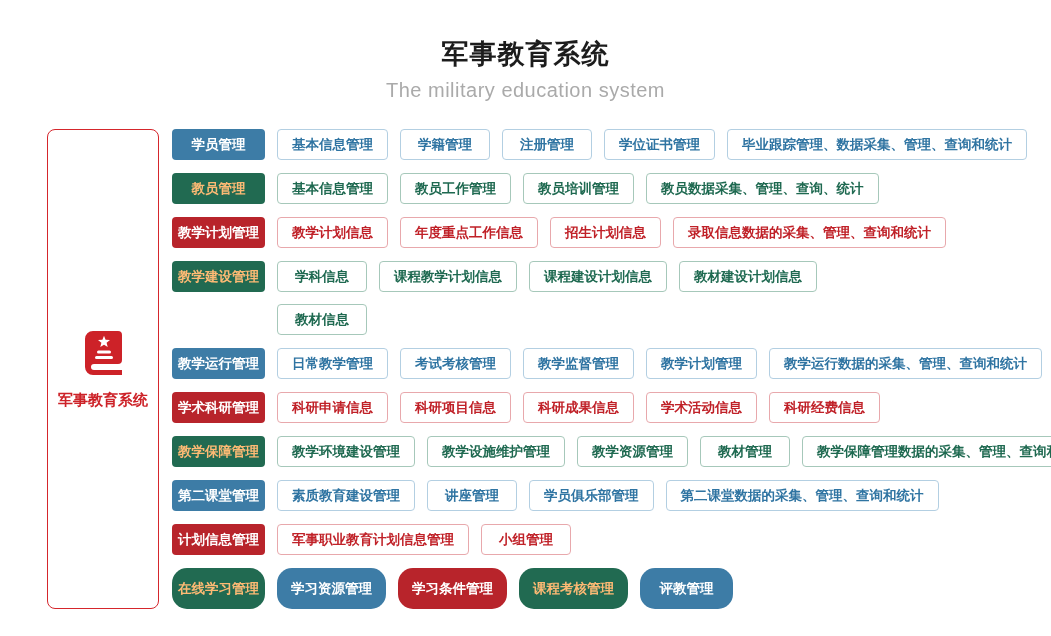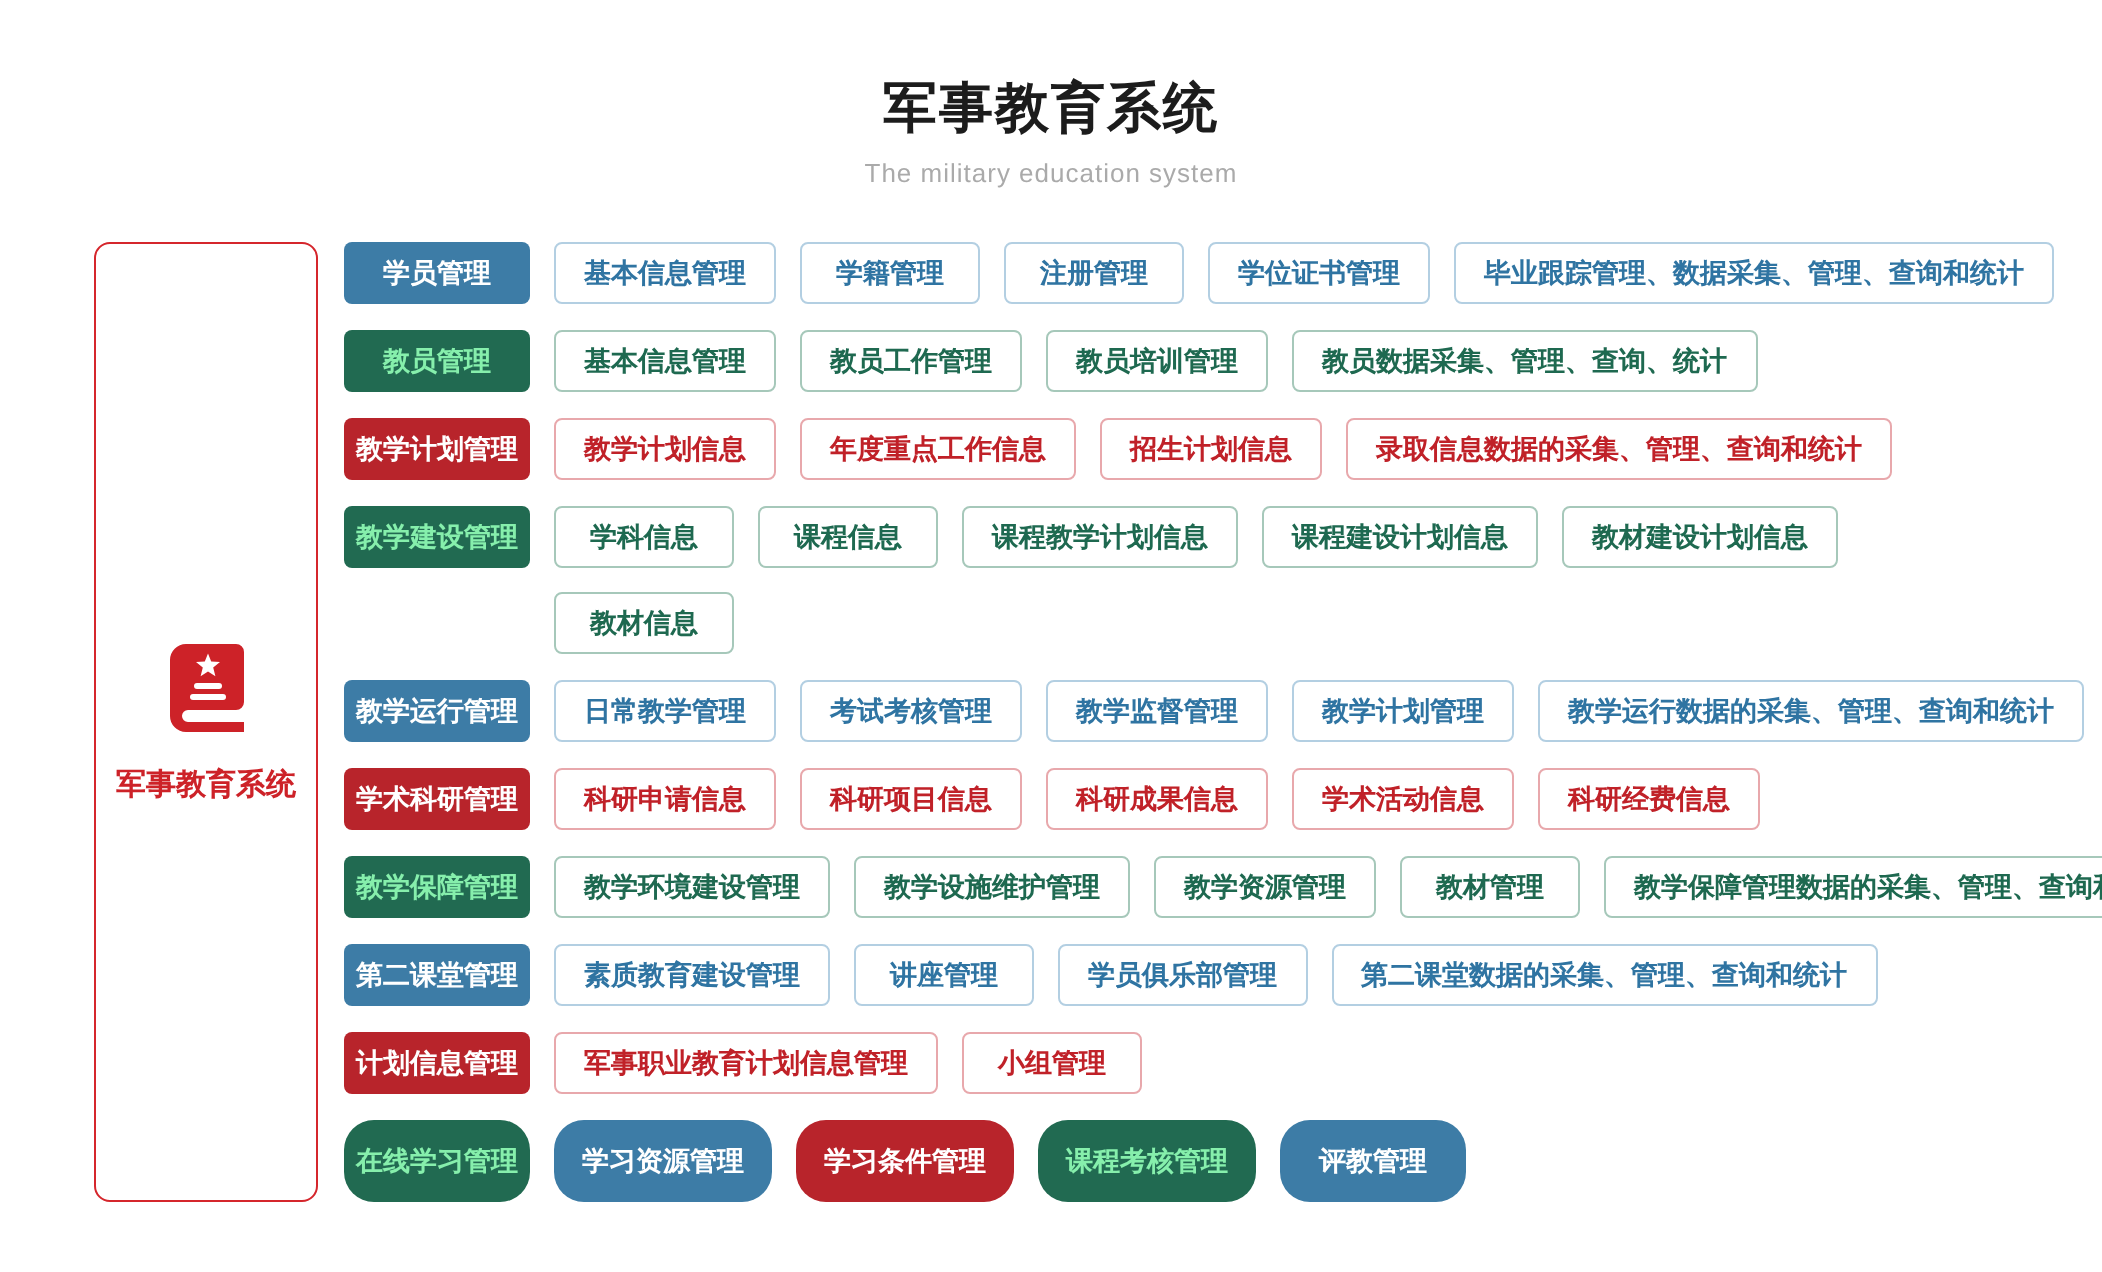--- a/index.html
+++ b/index.html
@@ -3,21 +3,21 @@
 <meta charset="utf-8">
 <style>
   * { margin:0; padding:0; box-sizing:border-box; }
   html,body { background:#ffffff; }
   body {
     width:1051px; height:636px; overflow:hidden;
     font-family:"Liberation Sans","DejaVu Sans",sans-serif;
   }
   .header { text-align:center; margin-top:36px; }
   .title { font-size:27px; font-weight:bold; color:#1c1c1c; letter-spacing:1px; }
-  .subtitle { margin-top:7px; font-size:13px; color:#aaaaaa; letter-spacing:0.5px; }
+  .subtitle { margin-top:7px; font-size:20px; color:#aaaaaa; letter-spacing:0.5px; }
 
   .content { display:flex; align-items:stretch; gap:13px; margin:27px 0 0 47px; }
 
   .sidebar {
     width:112px; flex:0 0 112px;
     border:1px solid var(--sidebar-border);
     border-radius:8px; background:#fff;
     display:flex; flex-direction:column; align-items:center; justify-content:center; gap:12px;
   }
   .sidebar-label { font-size:15px; font-weight:bold; color:var(--sidebar-text); white-space:nowrap; }
@@ -29,21 +29,21 @@
 
   .btn {
     display:inline-flex; align-items:center; justify-content:center;
     height:31px; border-radius:4px; font-size:13.5px; font-weight:bold;
     padding:0 14px; white-space:nowrap; cursor:default;
   }
   .cat { width:93px; padding:0 16px; color:#ffffff; }
   .outline { background:#ffffff; border:1px solid; min-width:90px; }
 
   .solid.blue  { background:var(--blue-solid);  color:#fff; }
-  .solid.green { background:var(--green-solid); color:#86efac;text-align:right; }
+  .solid.green { background:var(--green-solid); color:#fdba74;text-align:right; }
   .solid.red   { background:var(--red-solid);   color:#fff; }
   .outline.blue  { color:var(--blue-text);  border-color:var(--blue-border); }
   .outline.green { color:var(--green-text); border-color:var(--green-border); }
   .outline.red   { color:var(--red-text);   border-color:var(--red-border); }
 
   
   .rows .row:last-child .btn { height:41px; border-radius:15px; min-width:93px; }
 </style>
 </head>
 <body>
@@ -98,21 +98,20 @@
             <div class="btn outline red">招生计划信息</div>
             <div class="btn outline red">录取信息数据的采集、管理、查询和统计</div>
           </div>
         </div>
       </div>
       <div class="row">
         <div class="btn cat solid green">教学建设管理</div>
         <div class="lines">
           <div class="line">
             <div class="btn outline green">学科信息</div>
-            <div class="btn outline green">课程信息</div>
             <div class="btn outline green">课程教学计划信息</div>
             <div class="btn outline green">课程建设计划信息</div>
             <div class="btn outline green">教材建设计划信息</div>
           </div>
           <div class="line">
             <div class="btn outline green">教材信息</div>
           </div>
         </div>
       </div>
       <div class="row">

